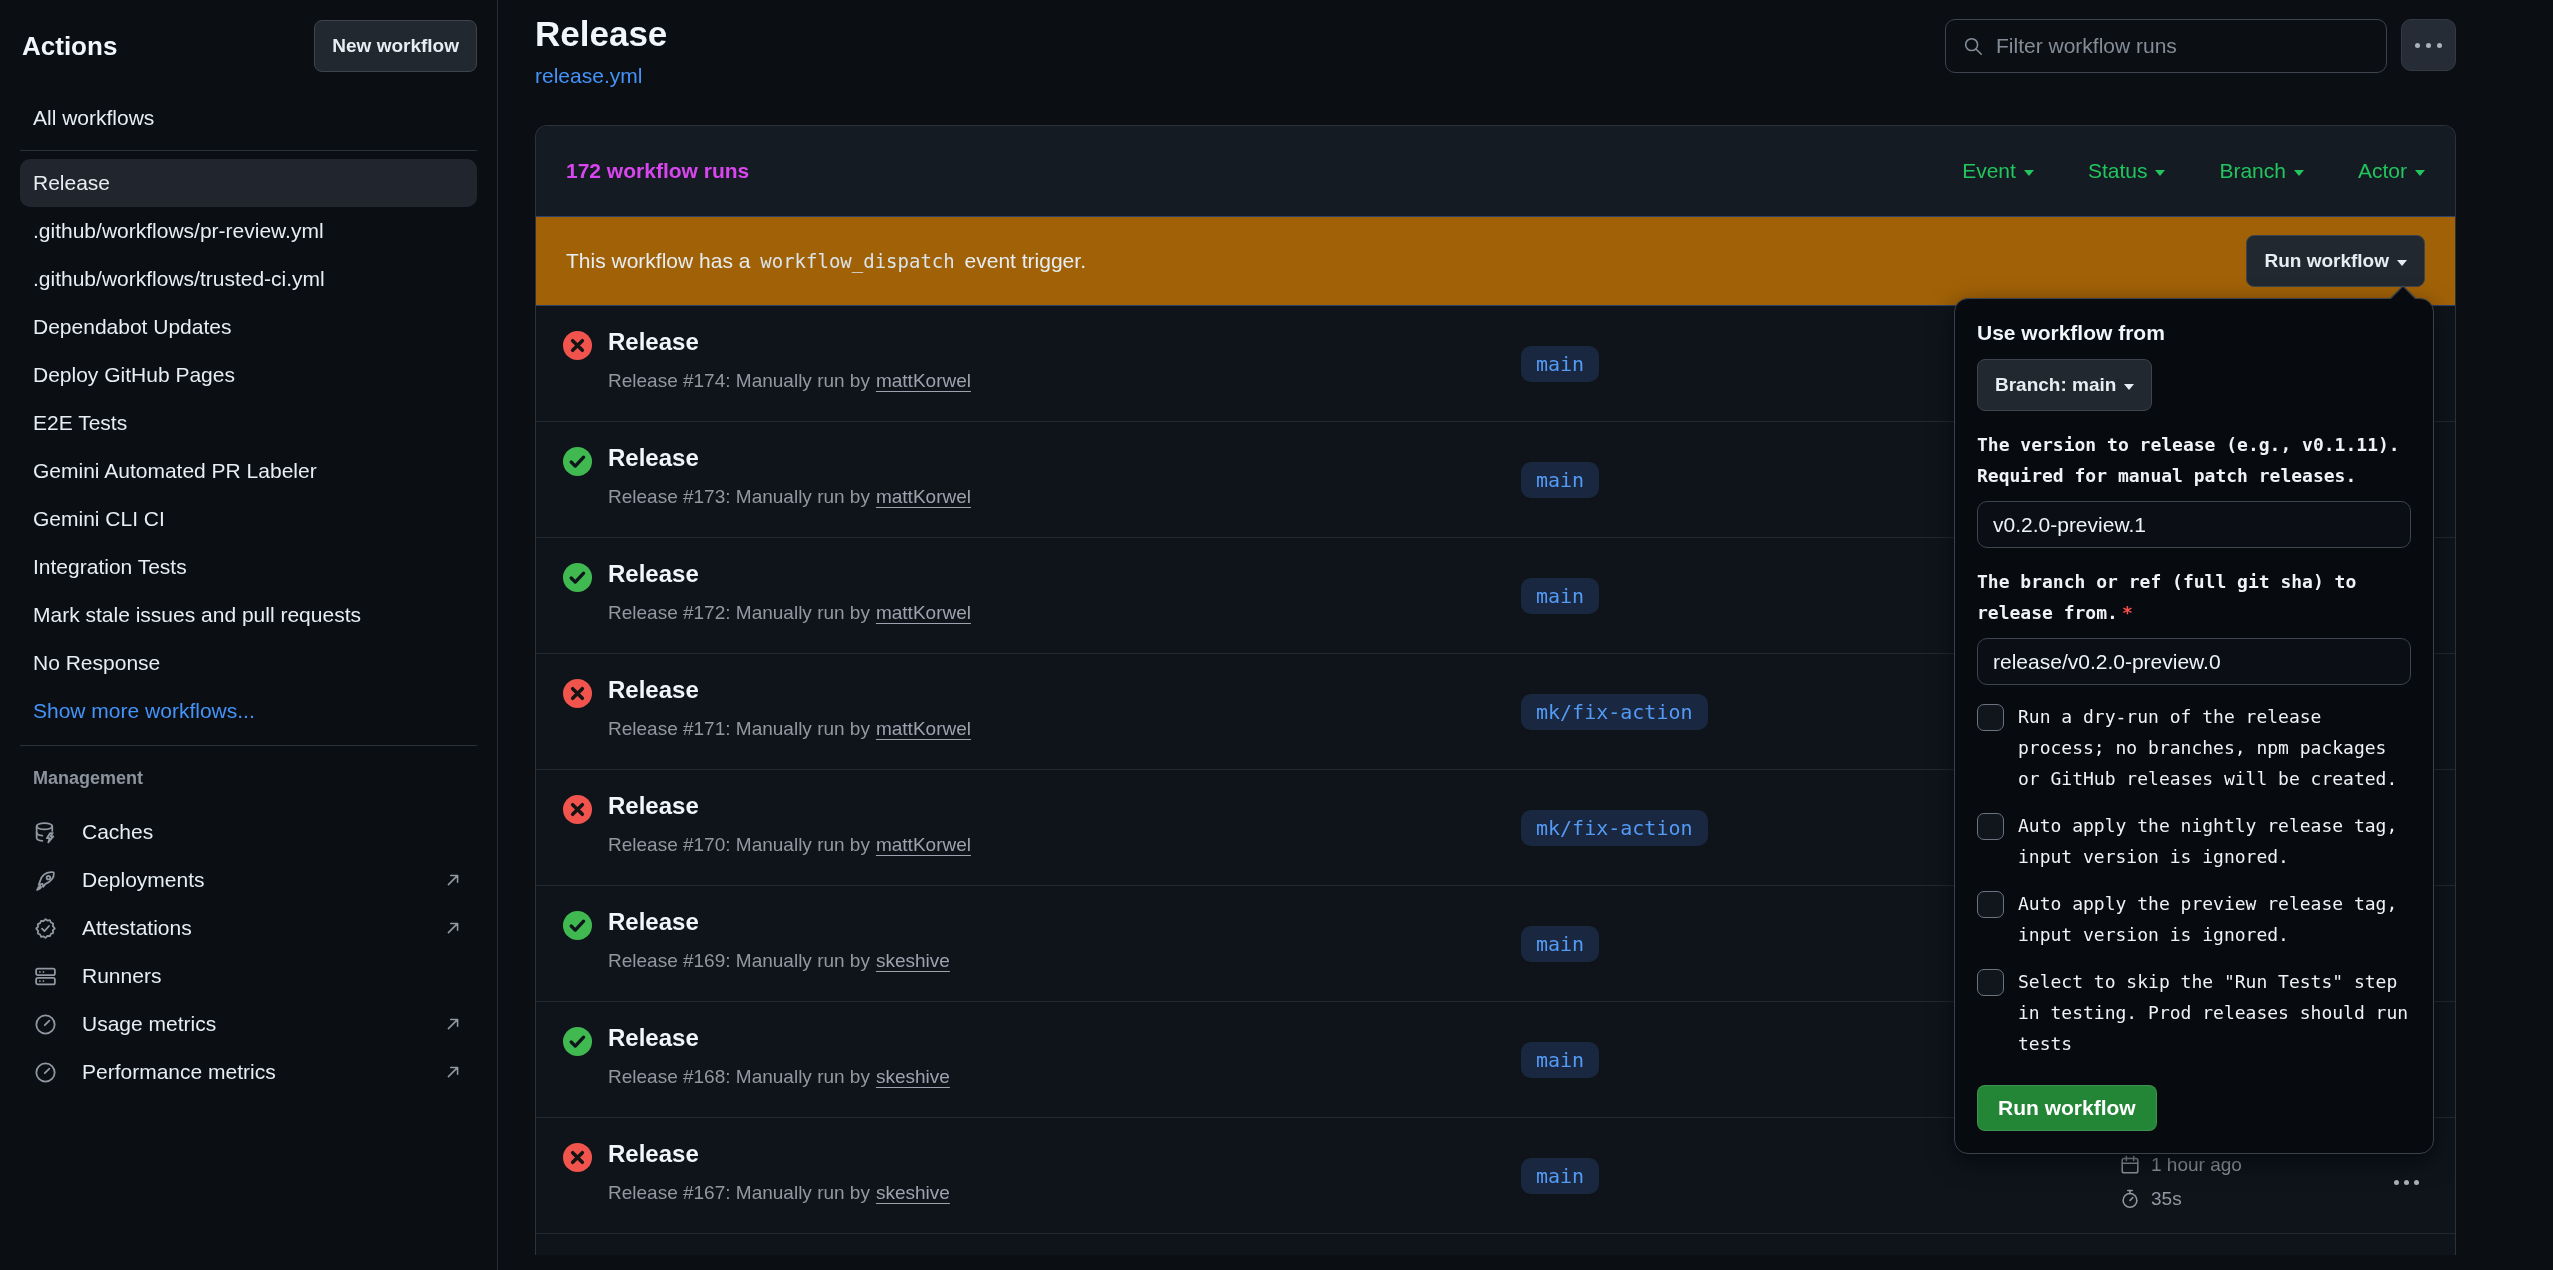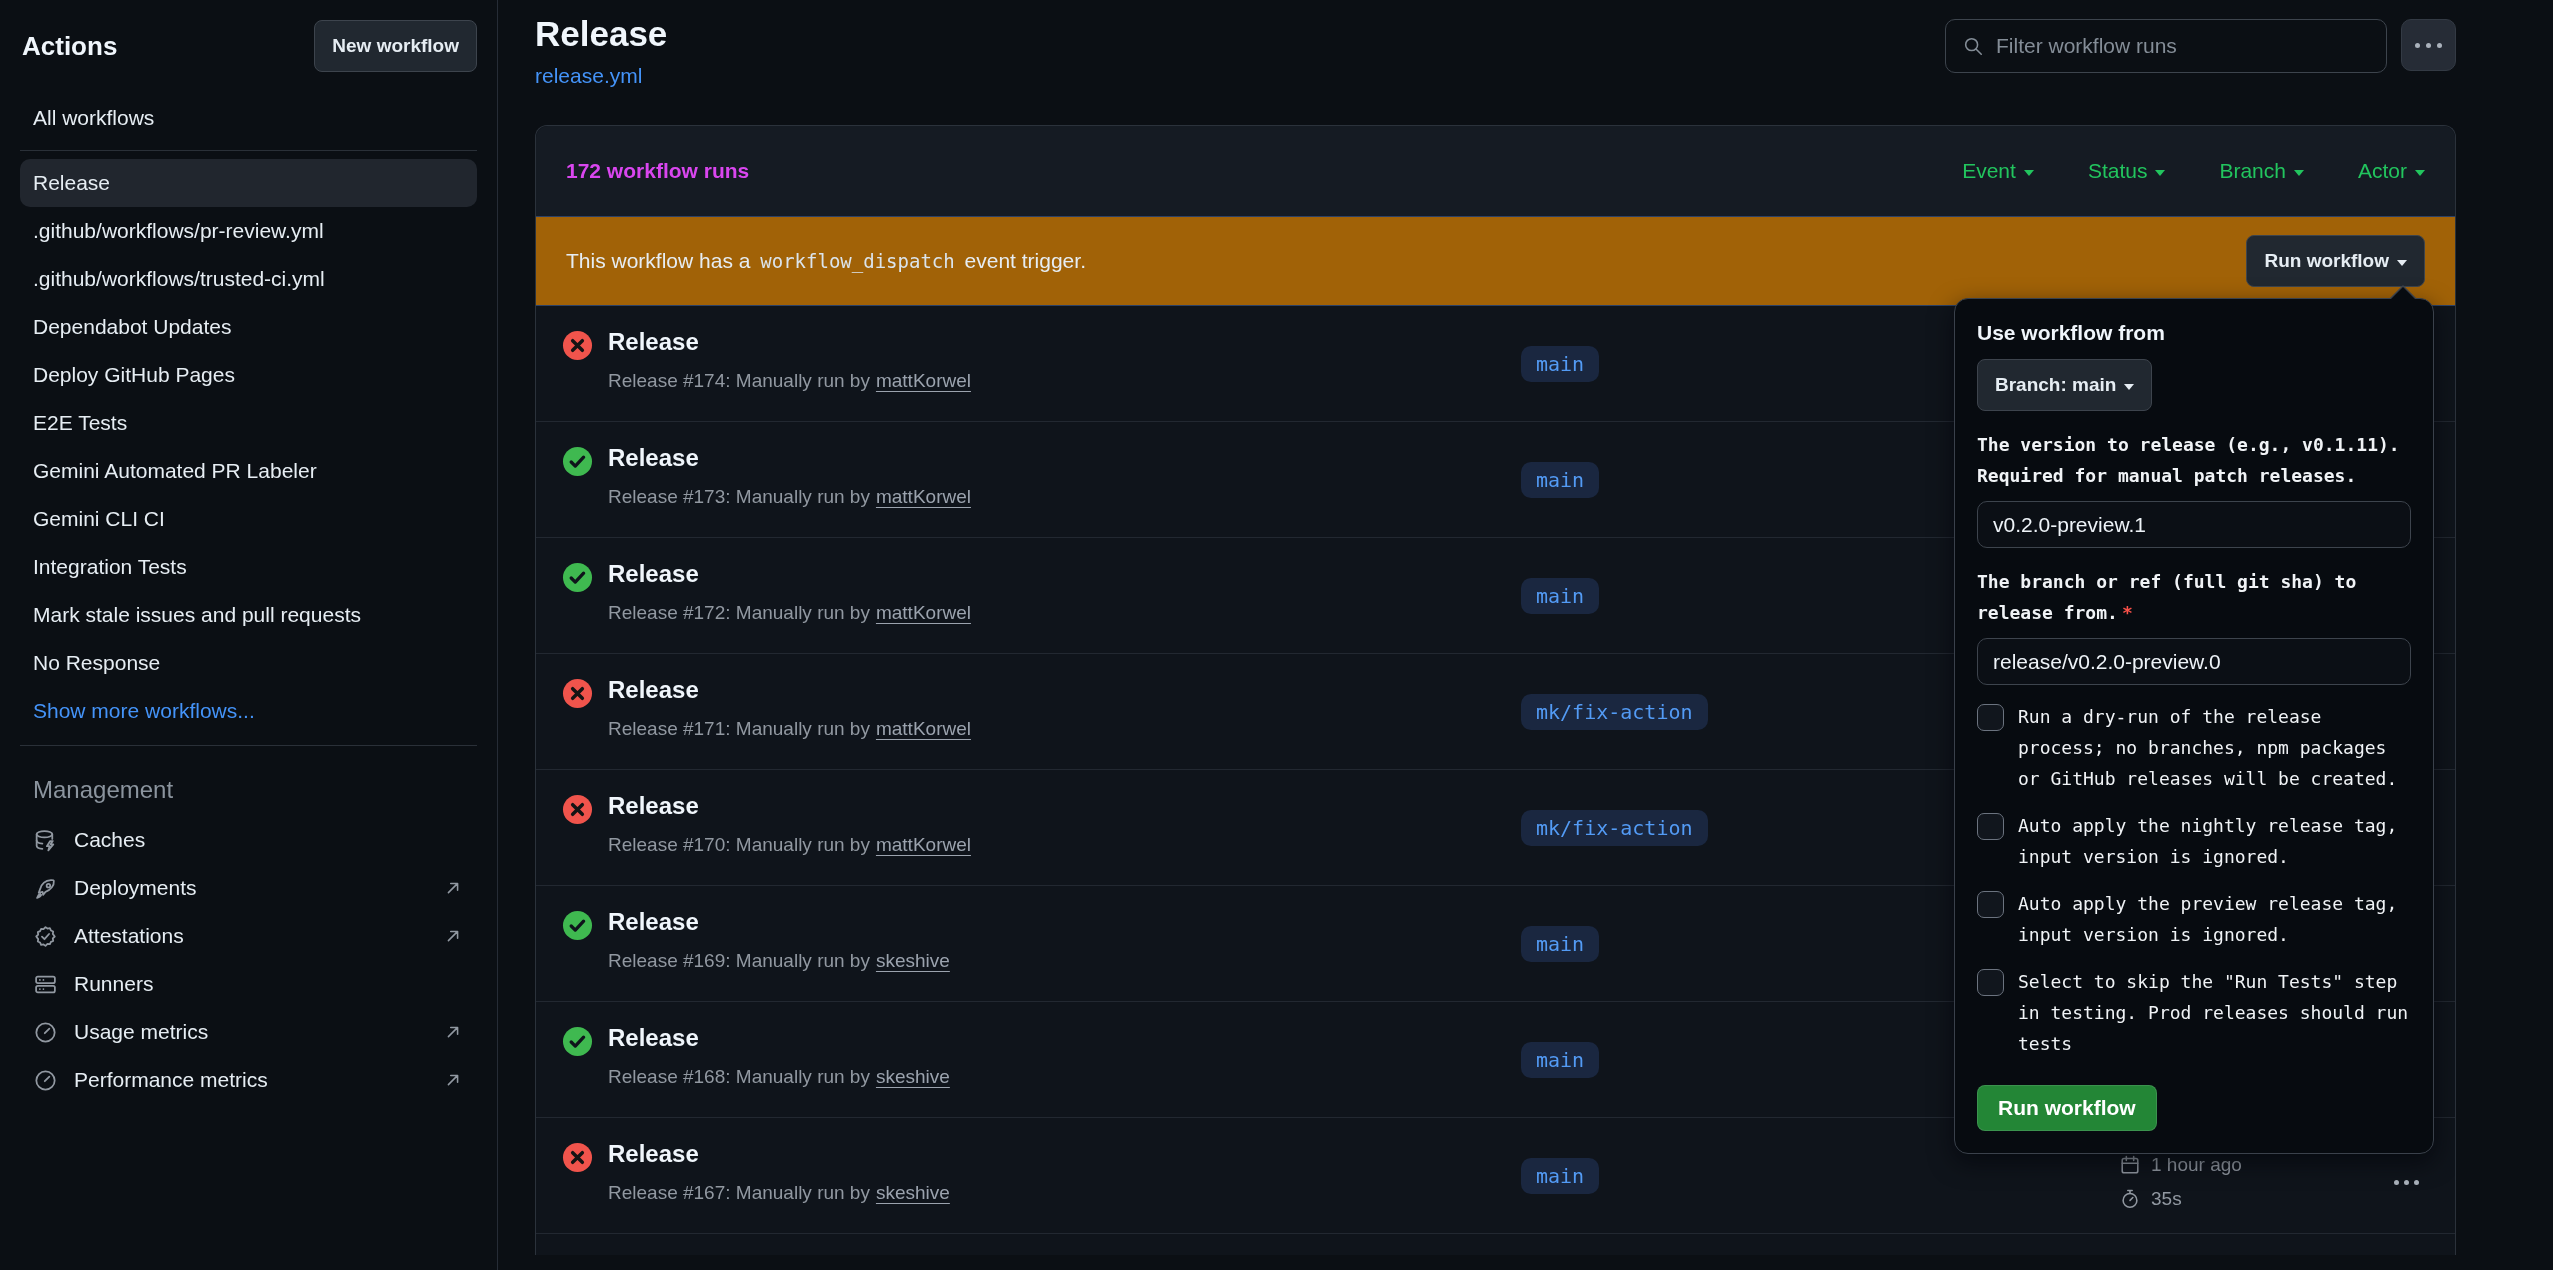--- a/index.html
+++ b/index.html
@@ -34,24 +34,24 @@
   .sb-item { height:48px; line-height:48px; font-size:21px; color:#e6edf3;
              padding:0 13px; border-radius:10px; position:relative; cursor:pointer;
              white-space:nowrap; overflow:hidden; }
   .sb-item.all { margin-top:22px; }
   .sb-item.selected { background:#21262e; margin:8px 0 0 0; }
   .sb-item.selected::before { content:''; position:absolute; left:-14px; top:8px; bottom:8px;
              width:7px; border-radius:4px; background:#316dca; }
   .sb-item.link { color:#4493f8; }
   .sb-hr { border:none; border-top:1px solid #2a3038; margin:8px 0; }
   .sb-hr.lower { margin:10px 0 0 0; }
-  .sb-section-label { font-size:24px; font-weight:400; color:#8b949e; margin:30px 0 0 13px; height:24px; }
+  .sb-section-label { font-size:18px; font-weight:700; color:#8b949e; margin:22px 0 0 13px; height:24px; }
   .sb-mgmt-list { margin-top:16px; }
   .sb-mgmt-item { display:flex; align-items:center; height:48px; padding:0 13px;
-                  font-size:21px; color:#e6edf3; gap:16px; border-radius:10px; cursor:pointer; }
+                  font-size:21px; color:#e6edf3; gap:24px; border-radius:10px; cursor:pointer; }
   .sb-mgmt-item .mi { color:#9198a1; flex:0 0 auto; }
   .sb-mgmt-item .ext { color:#9198a1; margin-left:auto; }
 
   
   .main { position:absolute; left:498px; top:0; width:2055px; height:1270px; }
   .main-header { display:flex; justify-content:space-between; align-items:flex-start;
                  padding:14px 97px 0 37px; height:125px; }
   .page-title { font-size:35px; font-weight:700; color:#f0f6fc; }
   .file-link { font-size:21px; color:#4493f8; margin-top:10px; display:inline-block; cursor:pointer; }
   .header-right { display:flex; gap:14px; align-items:flex-start; margin-top:5px; }

